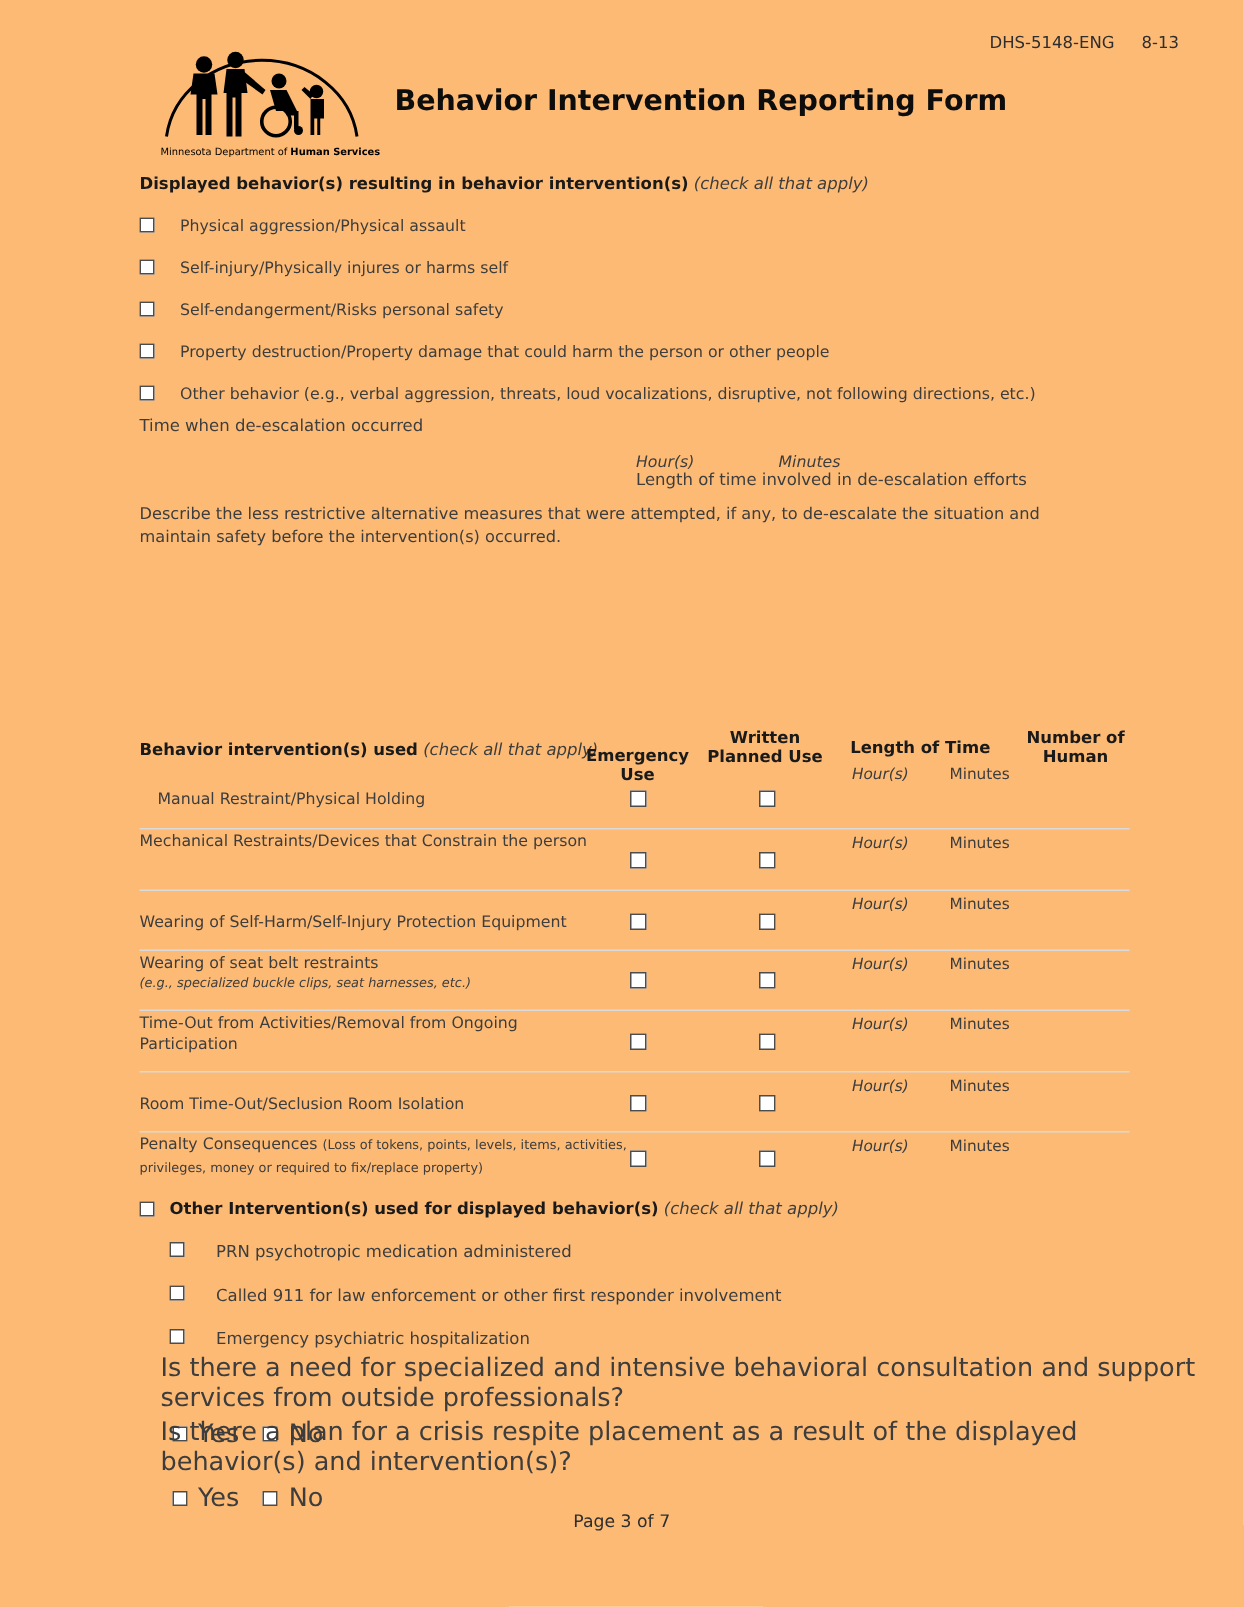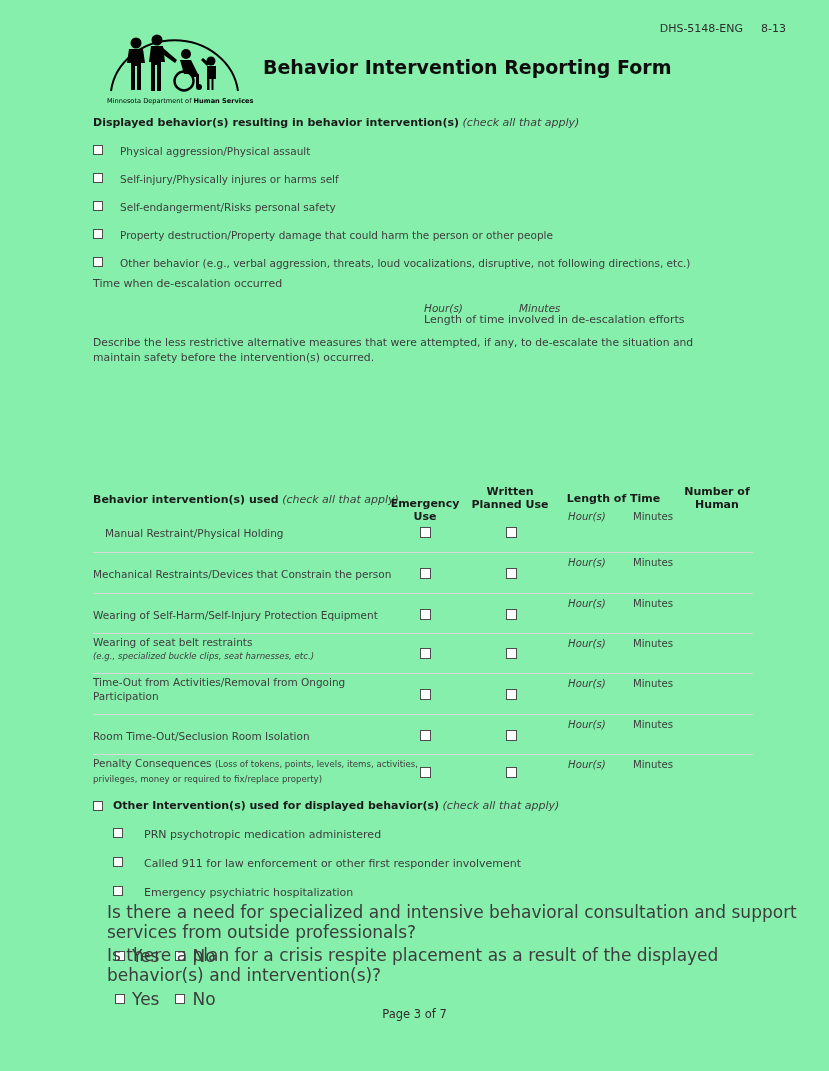--- a/index.html
+++ b/index.html
@@ -1,18 +1,18 @@
 <!DOCTYPE html>
 <html><head>
 <meta charset="utf-8">
 <style>
   * { margin:0; padding:0; box-sizing:border-box; }
   body { background:#ffffff; }
   .page {
-    position:relative; width:829px; height:1071px; background:#86efac;
+    position:relative; width:829px; height:1071px; background:#fdba74;
     font-family:"DejaVu Sans", sans-serif; color:#3d3d3d; font-size:11px;
     overflow:hidden;
   }
   .abs { position:absolute; }
   .bold { font-weight:bold; color:#1a1a1a; }
   .ital { font-style:italic; }
   .form-number { top:22px; right:43px; font-size:11px; color:#2e2e2e; }
   .form-number .rev { margin-left:18px; }
   .title { left:263px; top:56px; font-size:19px; font-weight:bold; color:#0d0d0d; white-space:nowrap; }
   .logo { left:107px; top:28px; width:136px; text-align:center; }
@@ -148,21 +148,21 @@
     </div>
     <div class="rowlbl" style="top:44px;margin-left:12px;">Manual Restraint/Physical Holding</div>
     <span class="cb tcb" style="left:327px; top:44px;"></span>
     <span class="cb tcb" style="left:413px; top:44px;"></span>
     <div class="sep" style="top:69px;"></div>
 
     <div class="hm" style="left:475px; top:74px;">
       <span class="hrs">Hour(s)</span>
       <span class="min">Minutes</span>
     </div>
-    <div class="rowlbl" style="top:85px;">Mechanical Restraints/Devices that Constrain the person</div>
+    <div class="rowlbl" style="top:72px;">Mechanical Restraints/Devices that Constrain the person</div>
     <span class="cb tcb" style="left:327px; top:85px;"></span>
     <span class="cb tcb" style="left:413px; top:85px;"></span>
     <div class="sep" style="top:110px;"></div>
 
     <div class="hm" style="left:475px; top:115px;">
       <span class="hrs">Hour(s)</span>
       <span class="min">Minutes</span>
     </div>
     <div class="rowlbl" style="top:126px;">Wearing of Self-Harm/Self-Injury Protection Equipment</div>
     <span class="cb tcb" style="left:327px; top:126px;"></span>

